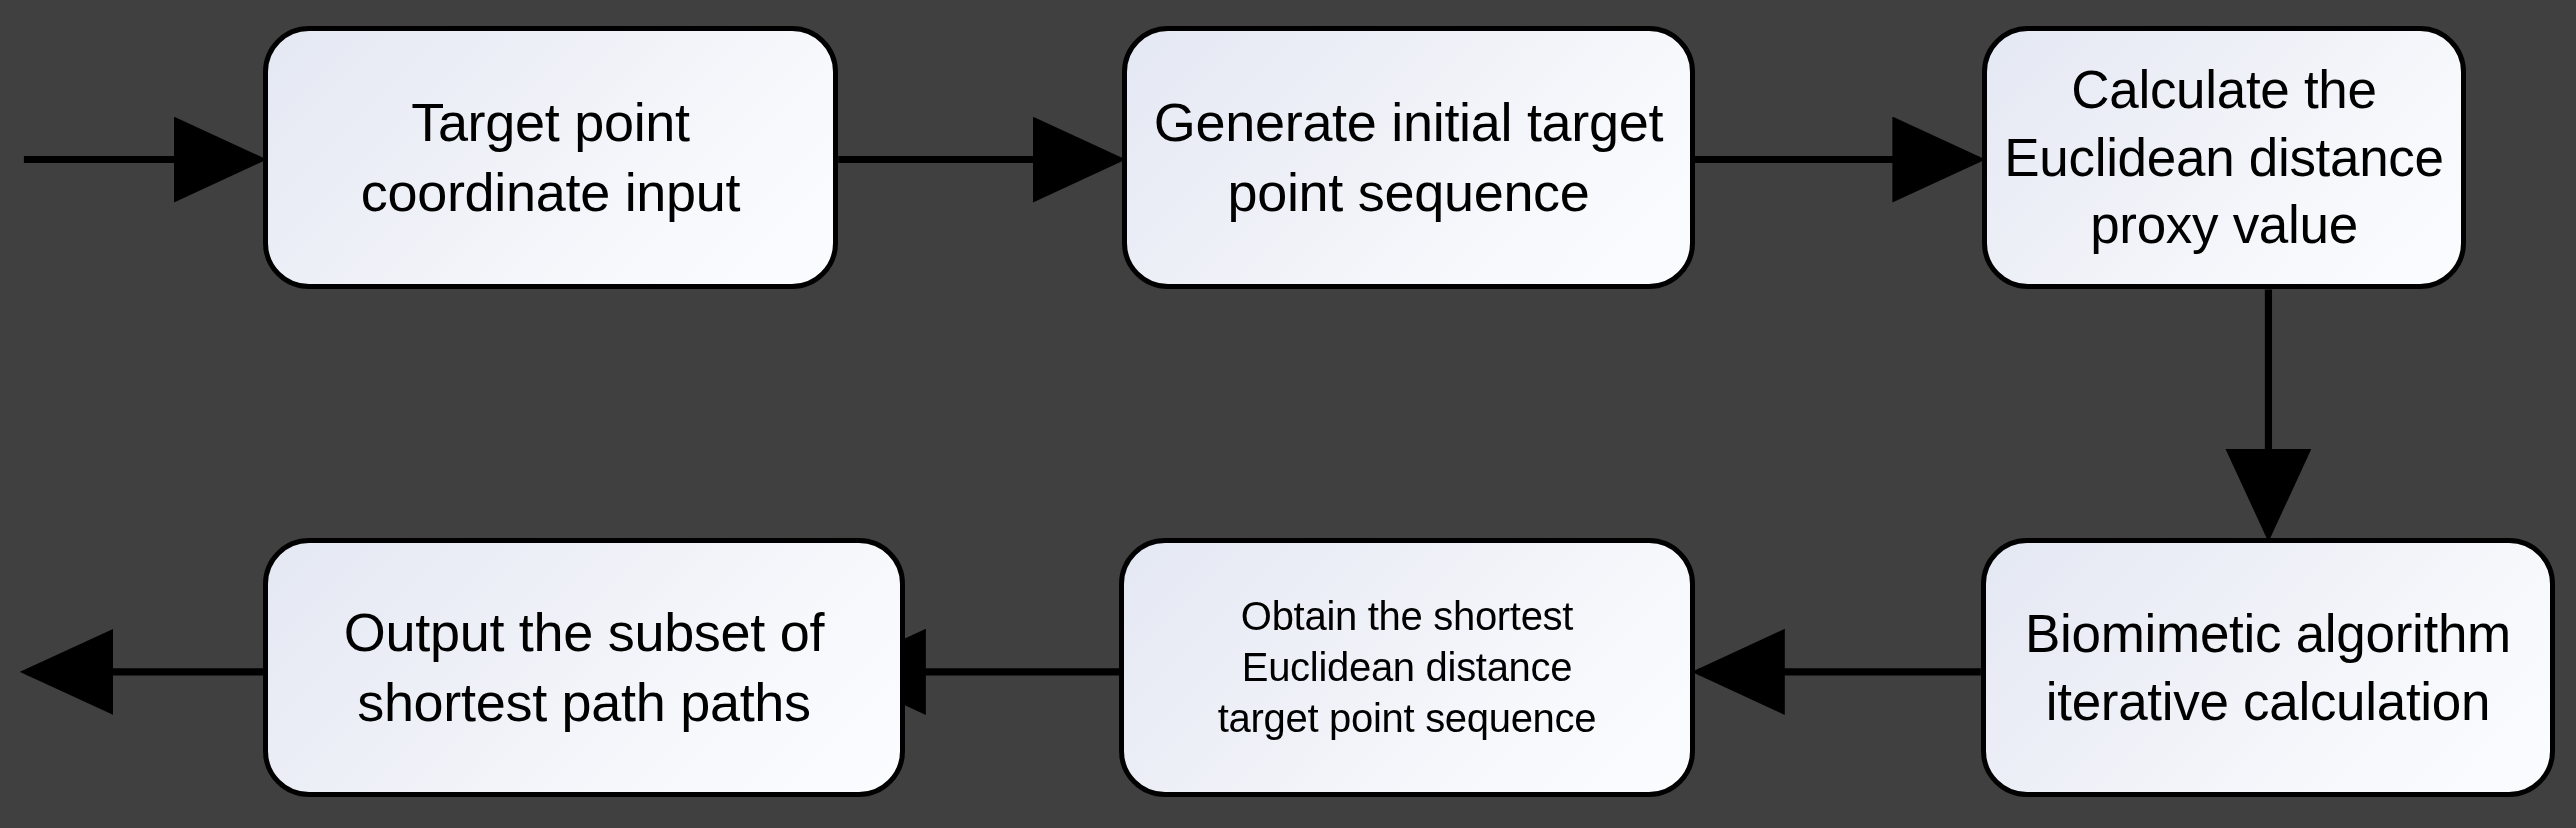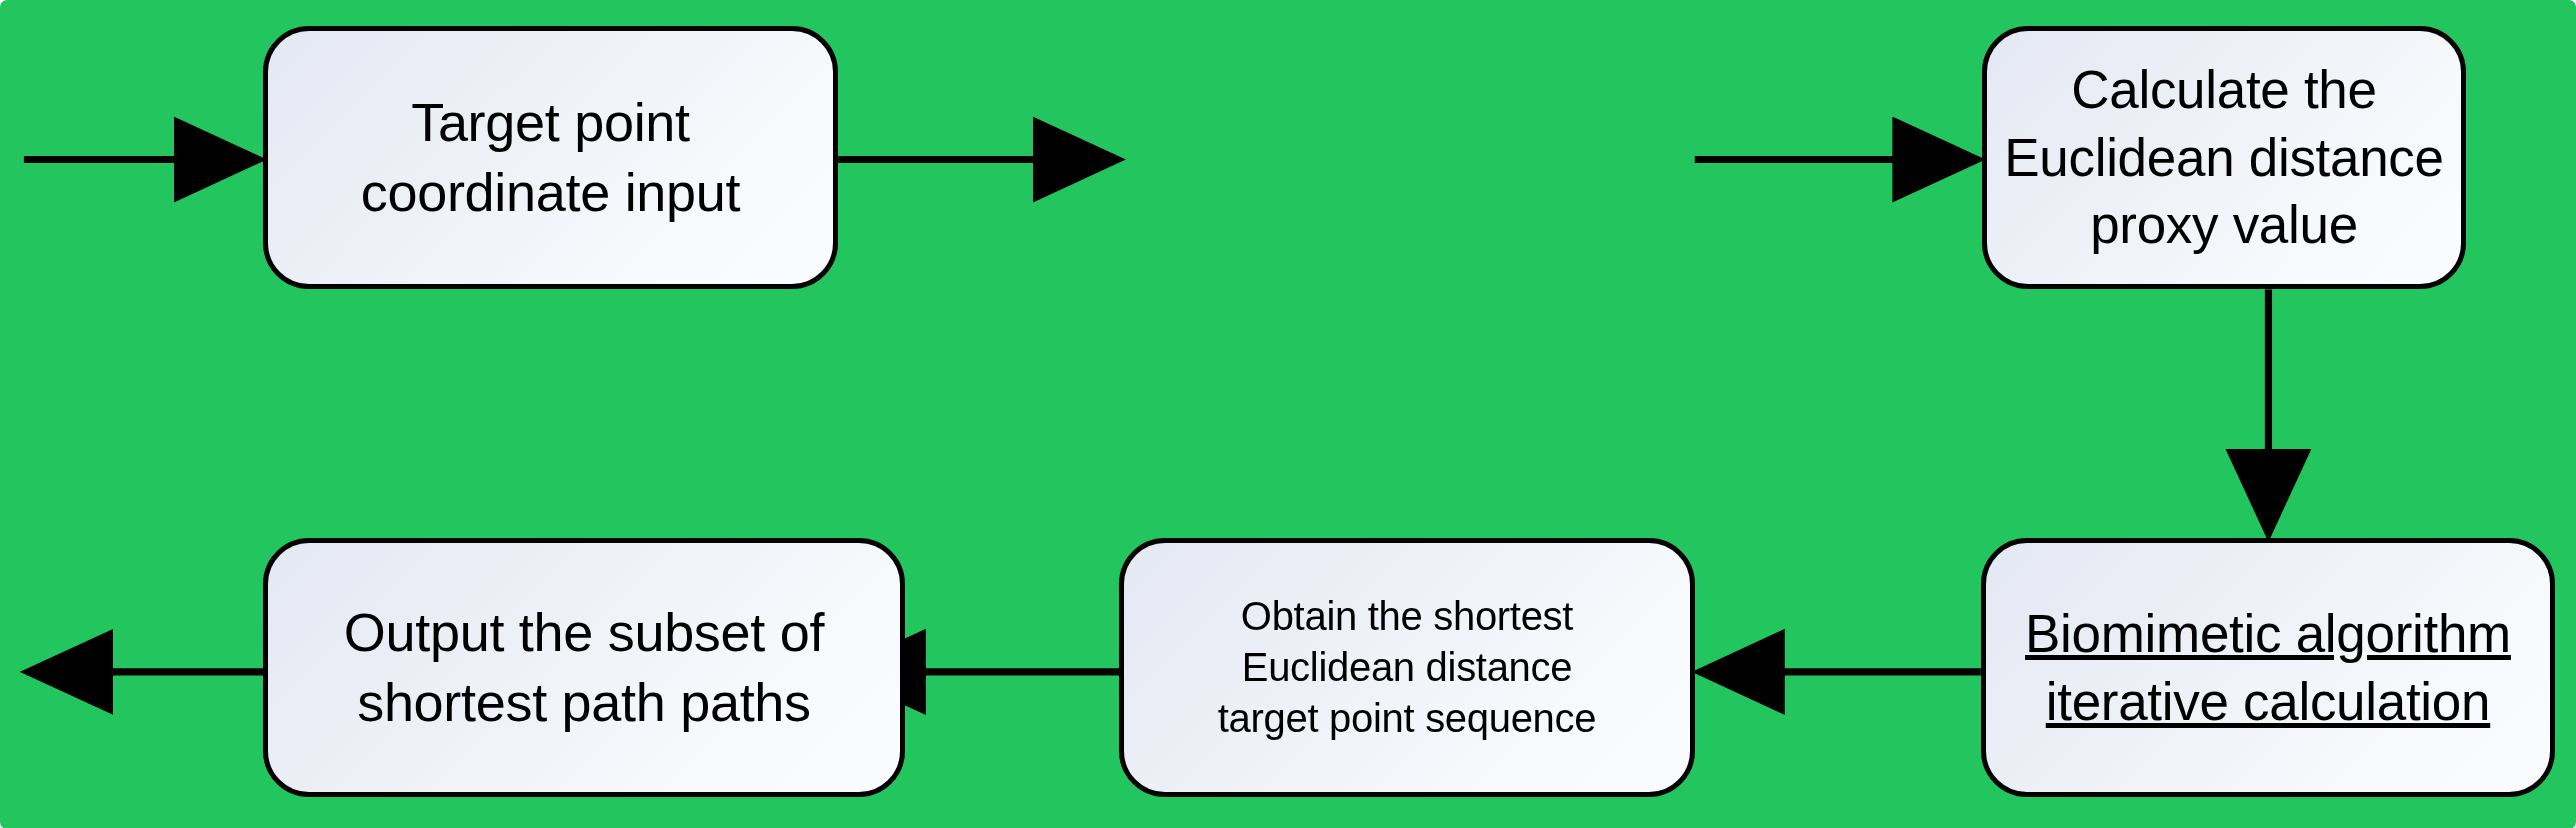--- a/index.html
+++ b/index.html
@@ -4,24 +4,23 @@
 <style>
   html, body {
     margin: 0;
     padding: 0;
     background: #ffffff;
   }
   #canvas {
     position: relative;
     width: 2576px;
     height: 829px;
-    background: #22c55e;
+    background: #404040;
     overflow: hidden;
     font-family: "Liberation Sans", sans-serif;
-    border-radius: 7px;
   }
   #flow-svg {
     position: absolute;
     left: 0;
     top: 0;
     width: 2576px;
     height: 829px;
   }
   .node {
     position: absolute;
@@ -43,21 +42,21 @@
     letter-spacing: -0.3px;
     padding: 0 11px;
   }
   
   #node-input        { left: 263px;  top: 26px;  width: 575px; height: 263px; }
   #node-generate     { left: 1122px; top: 26px;  width: 573px; height: 263px; }
   #node-euclidean    { left: 1982px; top: 26px;  width: 484px; height: 263px; }
   
   #node-output       { left: 263px;  top: 538px; width: 642px; height: 259px; }
   #node-shortest     { left: 1119px; top: 538px; width: 576px; height: 259px; }
-  #node-biomimetic   { left: 1981px; top: 538px; width: 574px; height: 259px; text-decoration: underline; }
+  #node-biomimetic   { left: 1981px; top: 538px; width: 574px; height: 259px; }
 
   #node-euclidean .node-label { font-size: 53px; }
   #node-shortest  .node-label { font-size: 40px; }
   #node-biomimetic .node-label { font-size: 53px; padding: 0 3.2px; }
 </style>
 </head>
 <body>
 
 <div id="canvas">
 
@@ -87,20 +86,24 @@
     <line x1="1405" y1="843" x2="1054" y2="843" stroke="#000000" stroke-width="9" marker-end="url(#arrow-left)"></line>
 
     <line x1="330" y1="843" x2="34" y2="843" stroke="#000000" stroke-width="9" marker-end="url(#arrow-left)"></line>
   </svg>
 
   <div class="node" id="node-input">
     <span class="node-label">Target point
 coordinate input</span>
   </div>
 
+  <div class="node" id="node-generate">
+    <span class="node-label">Generate initial target
+point sequence</span>
+  </div>
 
   <div class="node" id="node-euclidean">
     <span class="node-label">Calculate the
 Euclidean distance
 proxy value</span>
   </div>
 
   <div class="node" id="node-output">
     <span class="node-label">Output the subset of
 shortest path paths</span>

